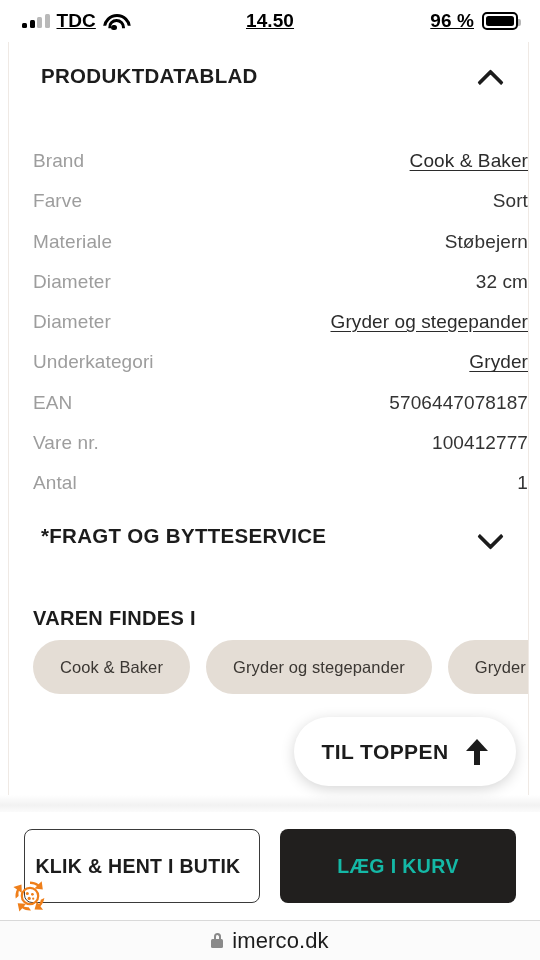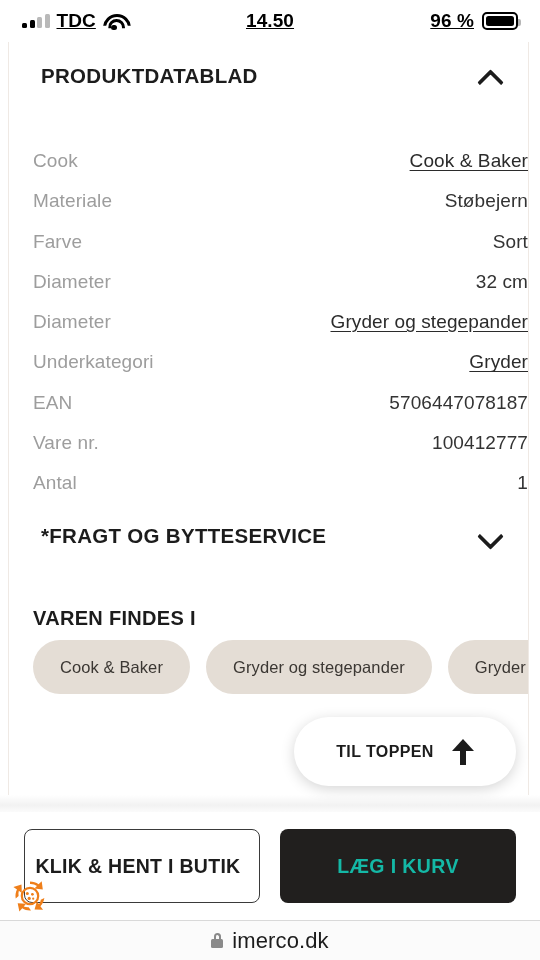--- a/index.html
+++ b/index.html
@@ -148,21 +148,21 @@
   .to-top {
     position: absolute; left: 294px; top: 717px;
     width: 222px; height: 69px;
     border-radius: 35px;
     background: #ffffff;
     box-shadow: 0 3px 14px rgba(0,0,0,0.17);
     display: flex; align-items: center; justify-content: center; gap: 18px;
     z-index: 20;
   }
   .to-top .label {
-    font-size: 16px; font-weight: bold; color: #1c1c1c; letter-spacing: 0.4px;
+    font-size: 21px; font-weight: bold; color: #1c1c1c; letter-spacing: 0.4px;
   }
   .arrow-up {
     position: relative; width: 22px; height: 26px;
   }
   .arrow-up .stem {
     position: absolute; left: 8px; top: 7px; width: 6px; height: 19px; background: #1c1c1c;
   }
   .arrow-up .head {
     position: absolute; left: 0; top: 0;
     width: 0; height: 0;
@@ -272,30 +272,30 @@
 
   <div class="page-card">
 
     <div class="section-header" id="datasheet-header">
       <span class="section-title">PRODUKTDATABLAD</span>
       <span class="chev up"></span>
     </div>
 
     <div class="spec-table">
       <div class="spec-row">
-        <span class="spec-label">Cook</span>
+        <span class="spec-label">Brand</span>
         <span class="spec-value link">Cook &amp; Baker</span>
+      </div>
+      <div class="spec-row">
+        <span class="spec-label">Farve</span>
+        <span class="spec-value">Sort</span>
       </div>
       <div class="spec-row">
         <span class="spec-label">Materiale</span>
         <span class="spec-value">Støbejern</span>
-      </div>
-      <div class="spec-row">
-        <span class="spec-label">Farve</span>
-        <span class="spec-value">Sort</span>
       </div>
       <div class="spec-row">
         <span class="spec-label">Diameter</span>
         <span class="spec-value">32 cm</span>
       </div>
       <div class="spec-row">
         <span class="spec-label">Diameter</span>
         <span class="spec-value link">Gryder og stegepander</span>
       </div>
       <div class="spec-row">

